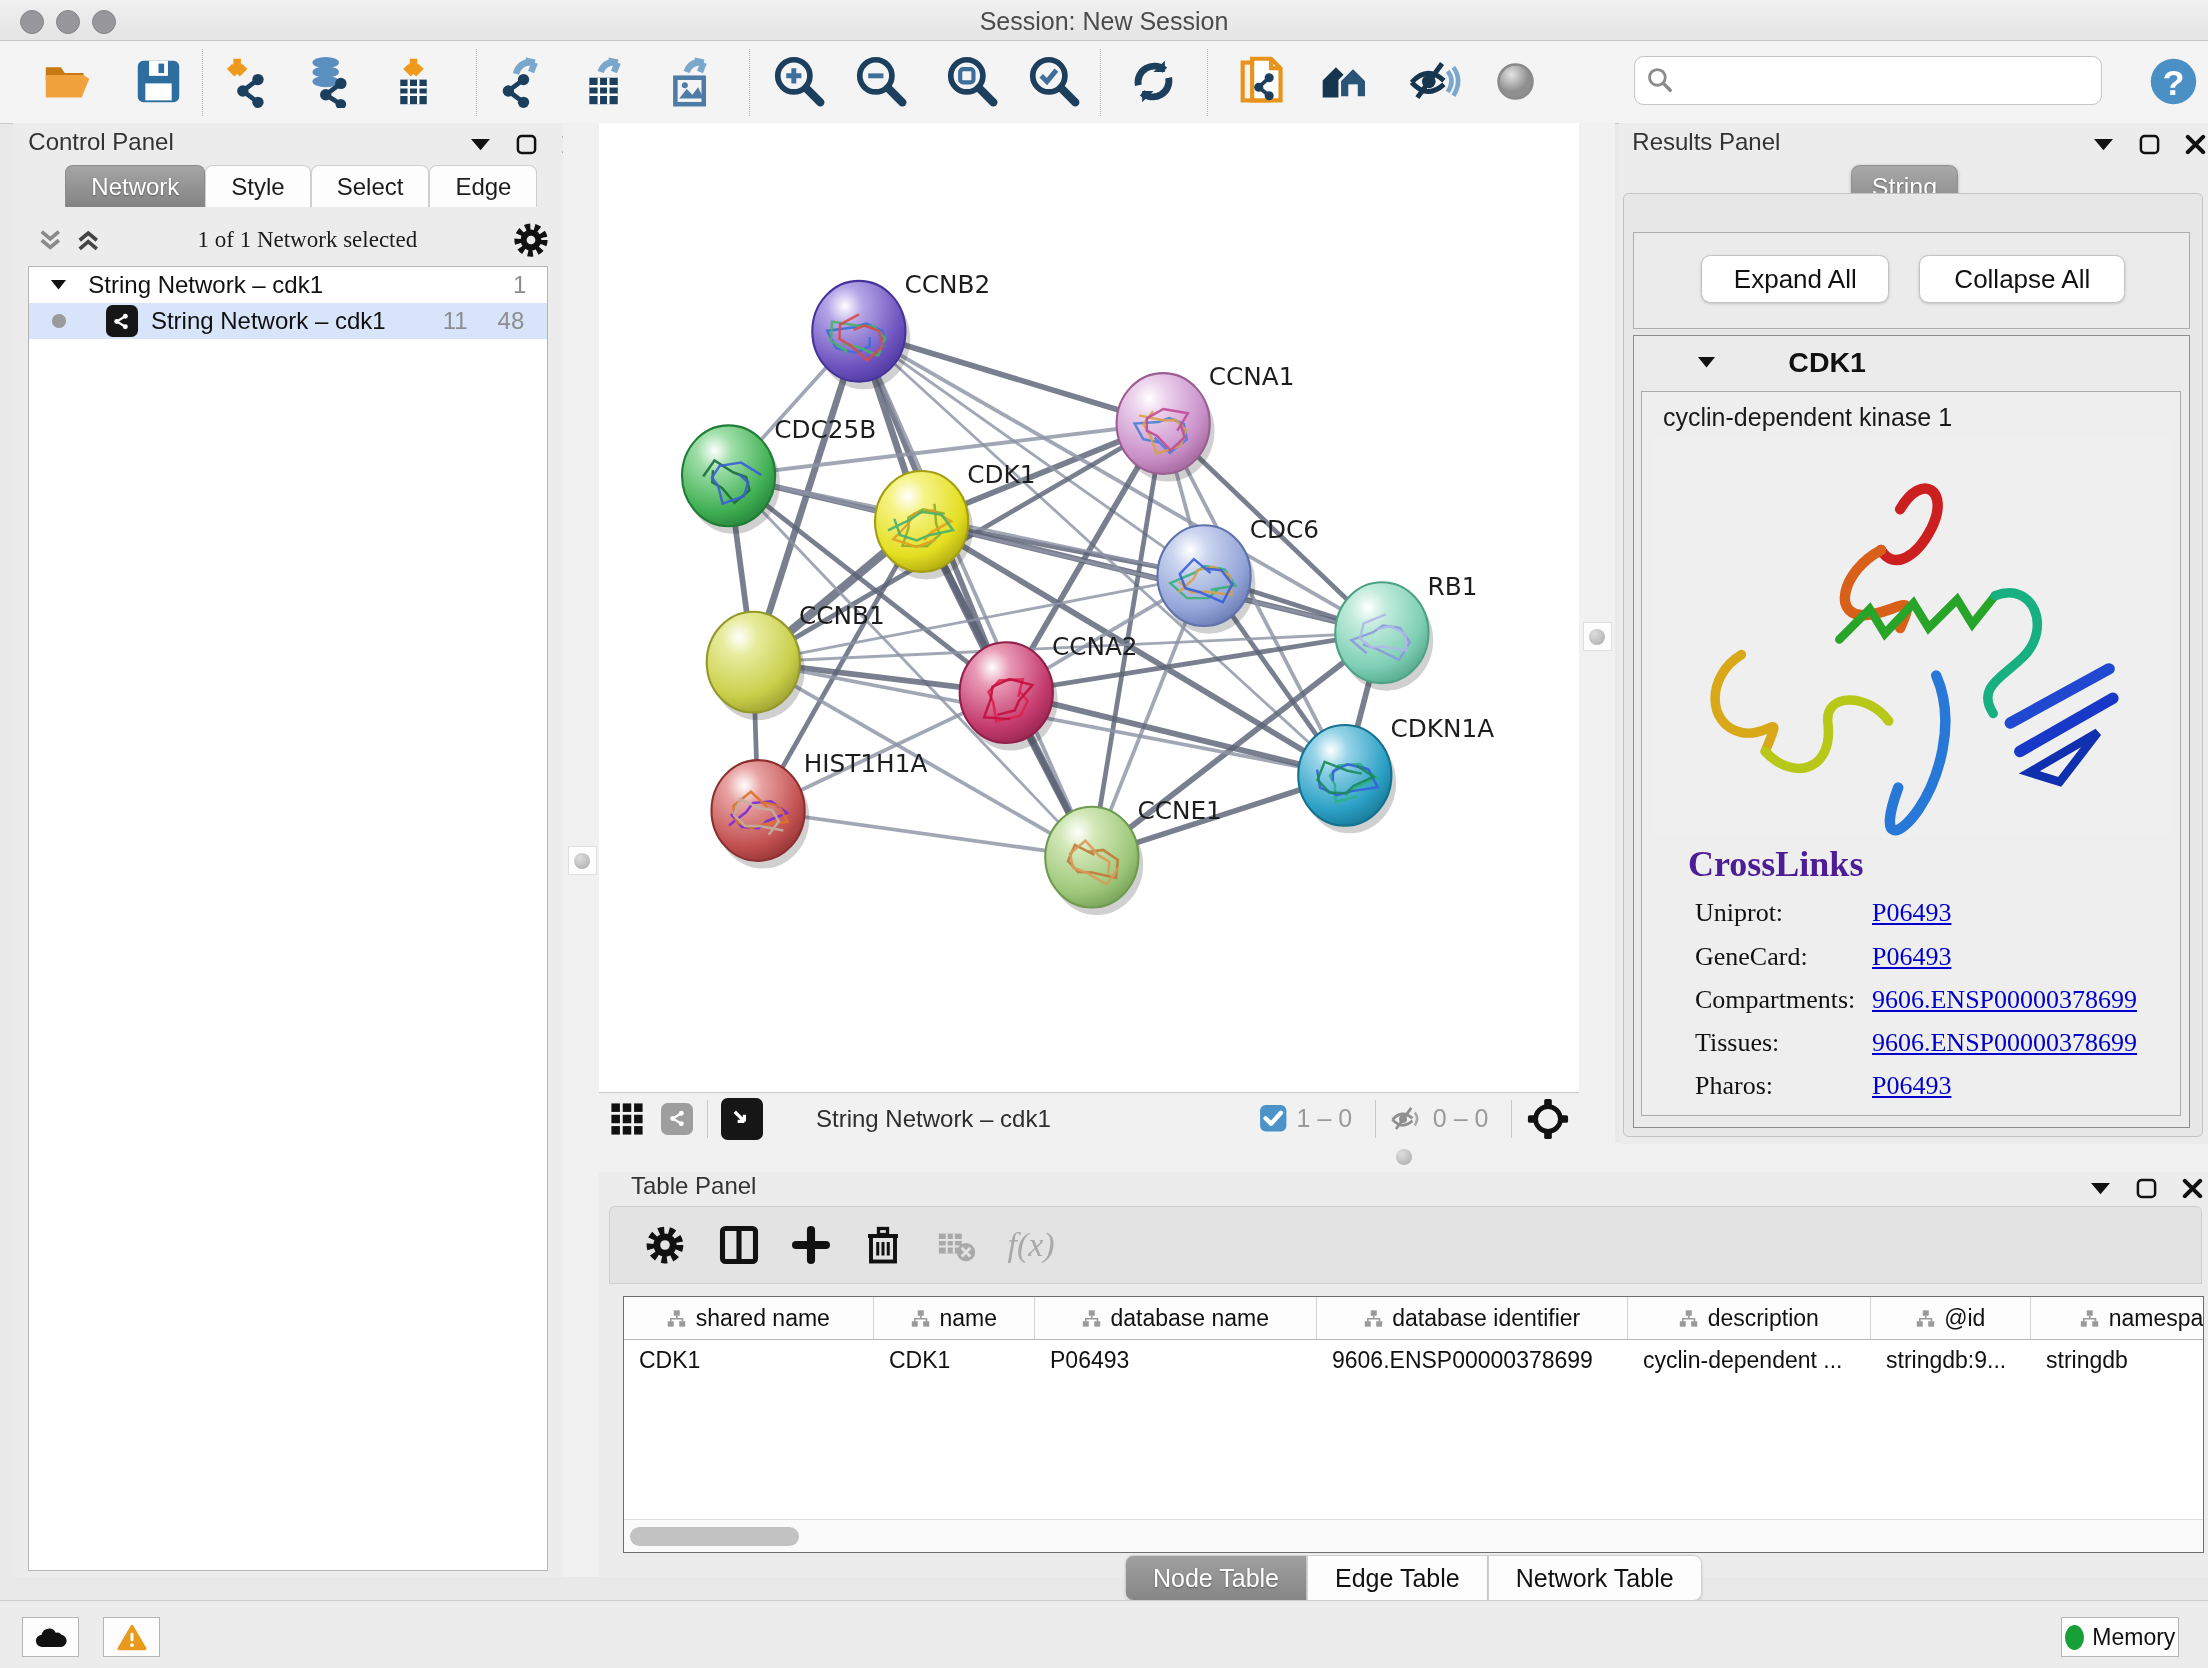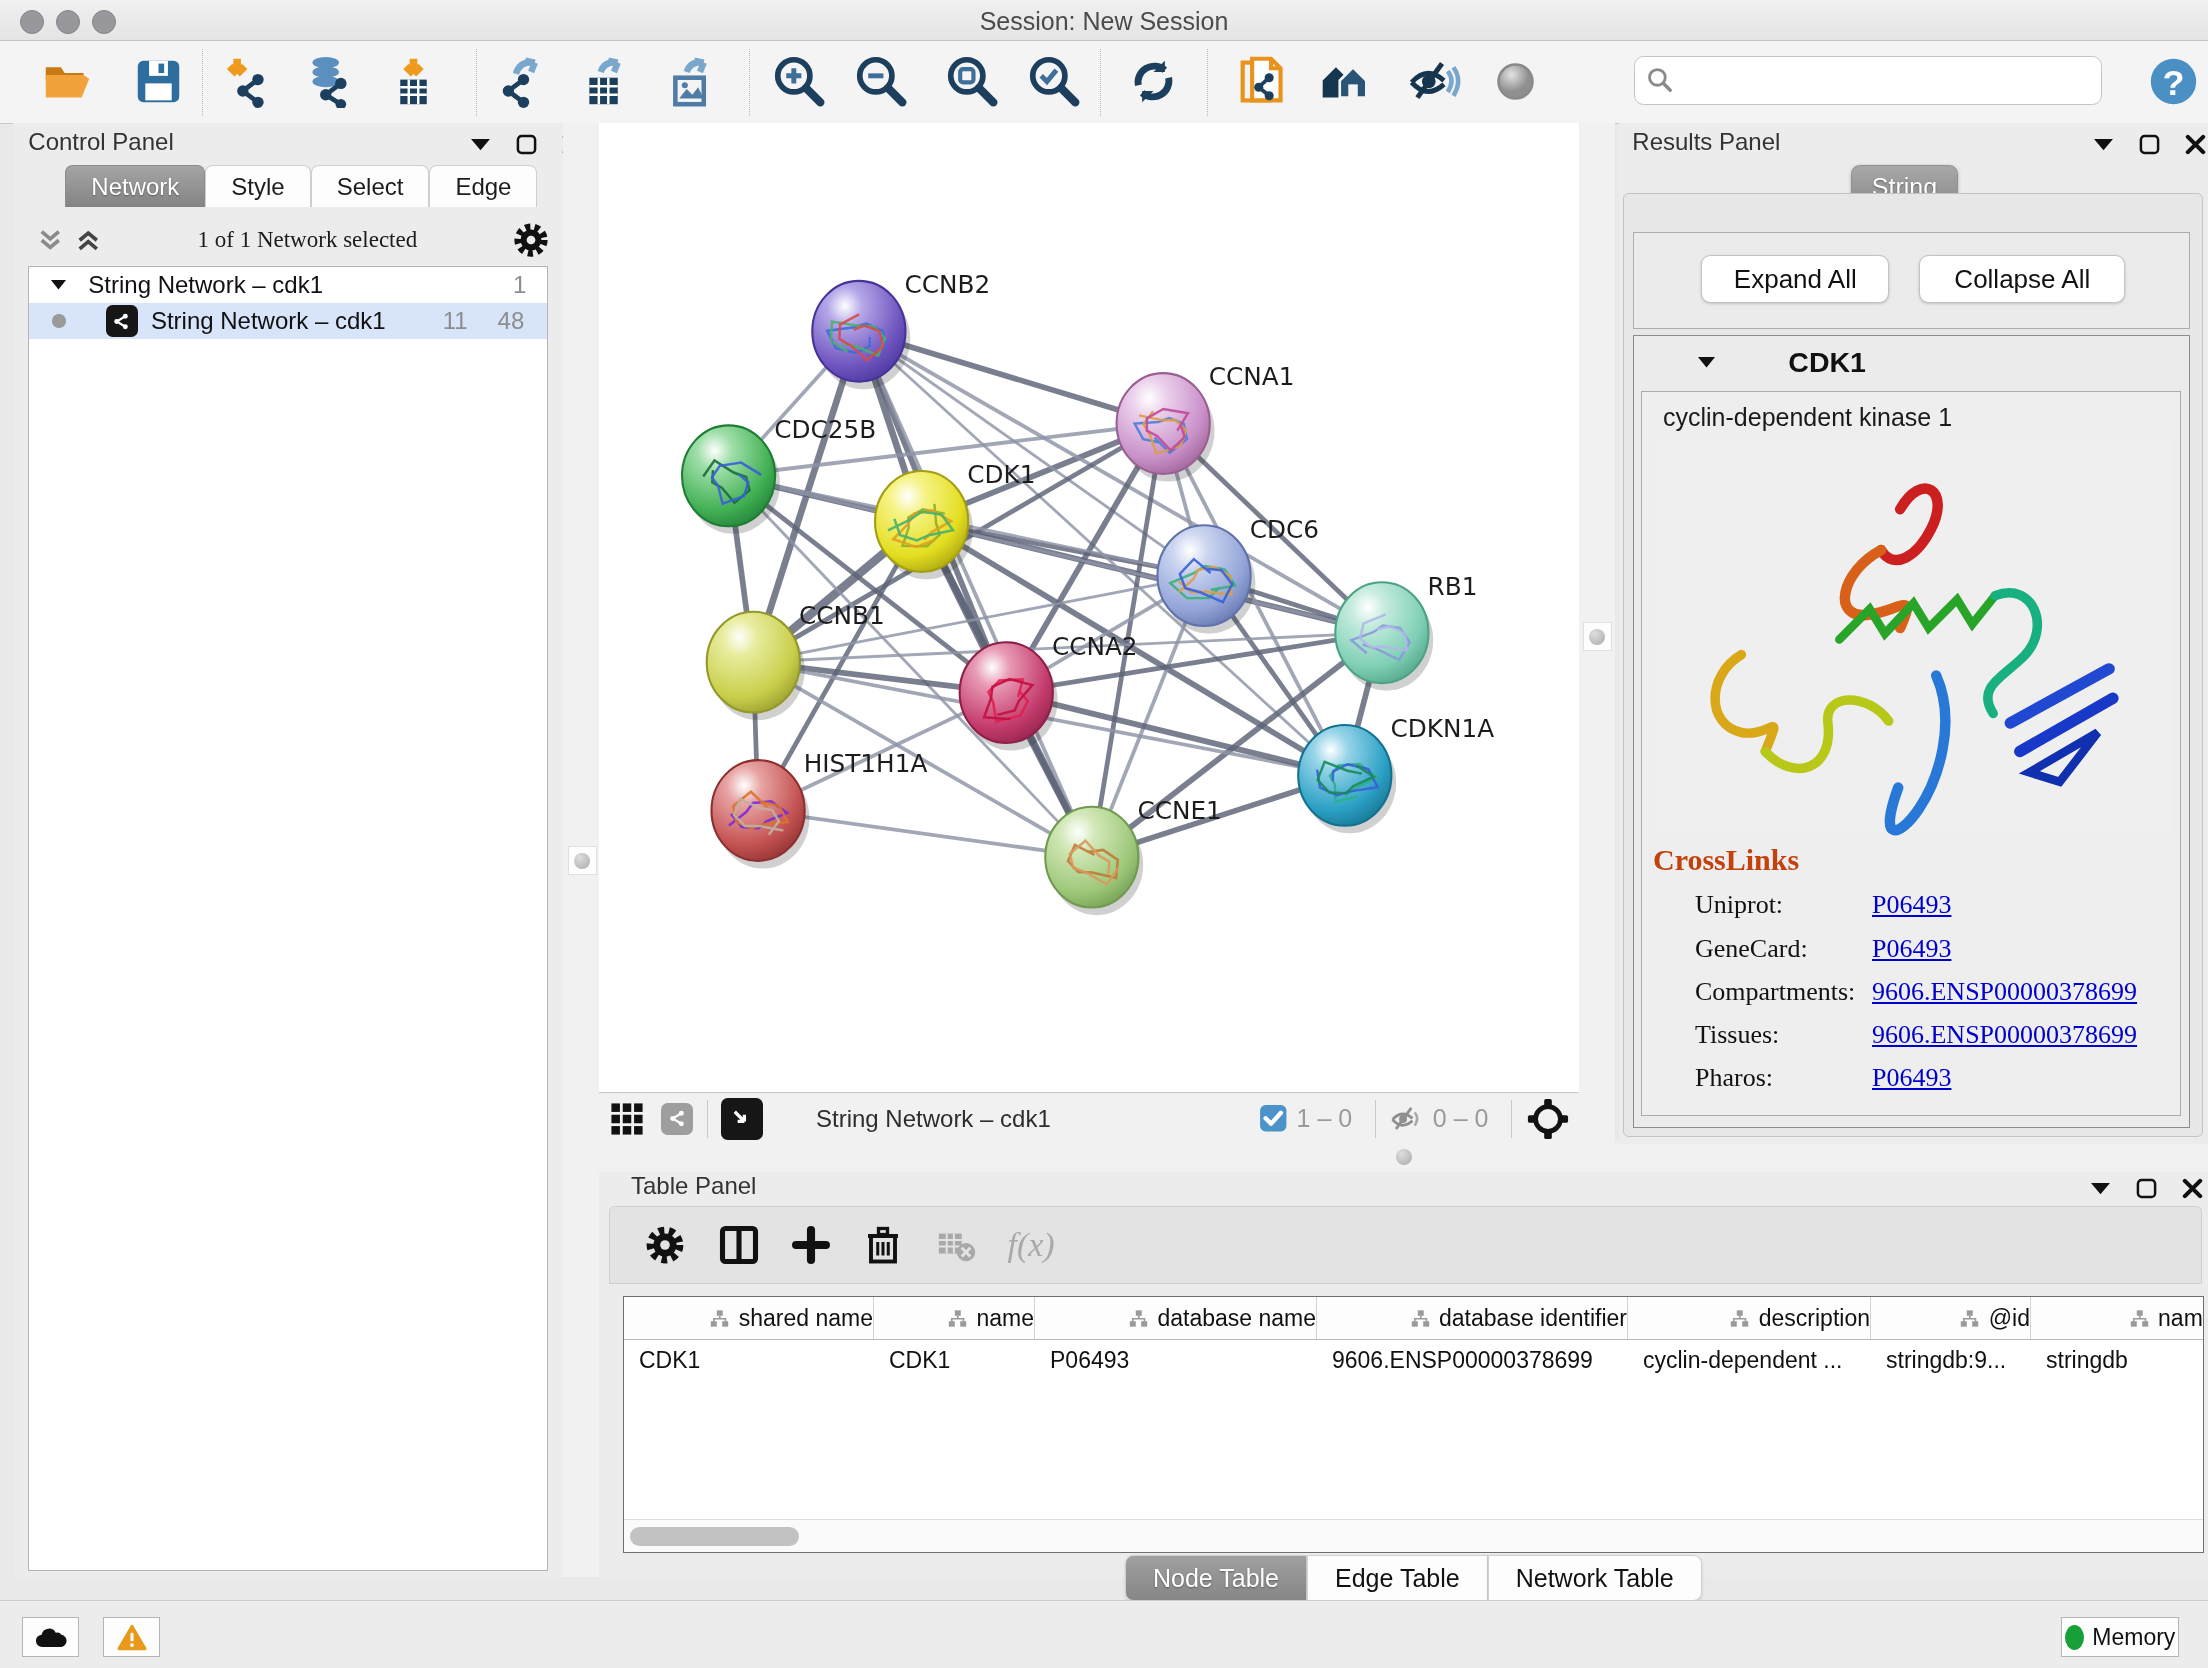--- a/index.html
+++ b/index.html
@@ -53,31 +53,31 @@
   #string-tab{position:absolute;left:232px;top:42px;width:105px;height:42px;background:linear-gradient(#a8a8a8,#8a8a8a);border:1px solid #909090;border-radius:8.6px;color:#fff;font-size:25px;display:flex;align-items:center;justify-content:center;text-shadow:0 1px 1.9px rgba(0,0,0,.4);box-shadow:0 1.9px 3.8px rgba(0,0,0,.25);}
   #rp-box{position:absolute;left:3.8px;top:70px;width:578px;height:942px;background:#e7e7e7;border:1px solid #c2c2c2;border-radius:5.7px;}
   #rp-btnbox{position:absolute;left:9.5px;top:38px;width:555px;height:95px;background:#ebebeb;border:1px solid #adadad;}
   .rp-btn{position:absolute;top:22px;height:46px;background:#fff;border:1px solid #c2c2c2;border-radius:9.5px;font-size:26px;color:#111;display:flex;align-items:center;justify-content:center;box-shadow:0 1px 2.9px rgba(0,0,0,.18);cursor:pointer;}
   #rp-geneblock{position:absolute;left:9.5px;top:141px;width:555px;height:791px;background:#ebebeb;border:1.9px solid #8c8c8c;}
   #gene-hdr{height:53px;display:flex;align-items:center;}
   #gene-hdr .gname{font-size:28.5px;font-weight:bold;color:#111;margin-left:72px;}
   #gene-body{position:absolute;left:6.7px;top:55px;width:538px;height:723px;background:#eeeeee;border:1px solid #ababab;}
   #gene-desc{font-size:25px;color:#1a1a1a;padding:11.4px 0 0 21px;}
   #crosslinks{position:absolute;left:0;top:451px;width:100%;font-family:"Liberation Serif","DejaVu Serif",serif;}
-  #crosslinks .clt{font-size:30px;font-weight:bold;color:#c2410c;margin-left:11px;}
+  #crosslinks .clt{font-size:36px;font-weight:bold;color:#4c1d95;margin-left:46px;}
   .cl-row{display:flex;font-size:26px;margin:13.3px 0 0 53px;align-items:center;}
   .cl-row .cl-label{width:177px;color:#111;}
   .cl-row a{color:#0000cc;text-decoration:underline;cursor:pointer;}
 
   
   #table-panel{position:absolute;left:599px;top:1172px;width:1609px;height:405px;background:#ececec;}
   #tp-toolbar{position:absolute;left:9.5px;top:34px;width:1593px;height:78px;background:#e3e3e3;border:1px solid #cfcfcf;border-radius:5.7px 5.7px 0 0;display:flex;align-items:center;gap:32px;padding-left:34px;box-sizing:border-box;}
   #node-table{position:absolute;left:24px;top:124px;width:1579px;height:255px;background:#fff;border:1.9px solid #6e6e6e;overflow:hidden;}
   #nt-header{display:flex;height:42px;border-bottom:1px solid #b9b9b9;background:#fdfdfd;}
-  .nt-hcell{display:flex;align-items:center;justify-content:flex-end;gap:9.5px;font-size:23px;color:#111;border-right:1px solid #d4d4d4;box-sizing:border-box;overflow:hidden;white-space:nowrap;flex-shrink:0;}
+  .nt-hcell{display:flex;align-items:center;justify-content:center;gap:9.5px;font-size:23px;color:#111;border-right:1px solid #d4d4d4;box-sizing:border-box;overflow:hidden;white-space:nowrap;flex-shrink:0;}
   .nt-row{display:flex;height:42px;}
   .nt-cell{font-size:23px;color:#111;padding:6.7px 0 0 15px;box-sizing:border-box;overflow:hidden;white-space:nowrap;flex-shrink:0;}
   #nt-scroll{position:absolute;left:0;bottom:0;width:100%;height:32px;background:#fafafa;border-top:1px solid #ddd;}
   #nt-thumb{position:absolute;left:5.7px;top:6.7px;width:169px;height:19px;border-radius:9.5px;background:#c2c2c2;}
   #bottom-tabs{position:absolute;left:526px;top:383px;display:flex;}
   .btab{font-size:25px;padding:7.6px 27px;background:#fdfdfd;border:1px solid #d0d0d0;color:#111;cursor:pointer;box-shadow:0 1.9px 2.9px rgba(0,0,0,.12);}
   .btab:first-child{border-radius:8.6px 0 0 8.6px;}
   .btab:last-child{border-radius:0 8.6px 8.6px 0;}
   .btab.sel{background:linear-gradient(#a0a0a0,#868686);color:#fff;text-shadow:0 1px 1.9px rgba(0,0,0,.35);}
 

